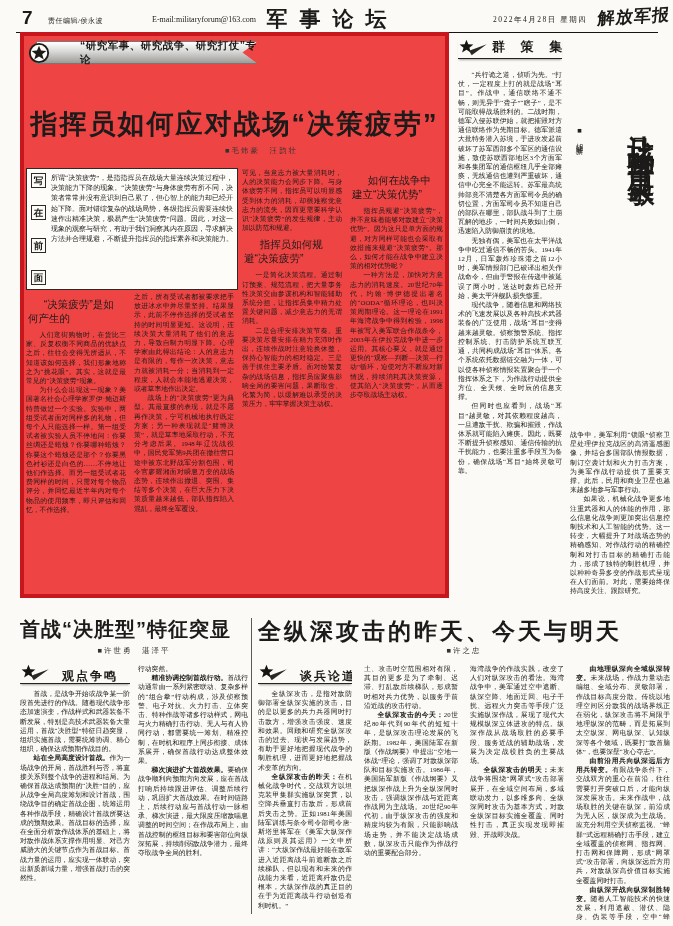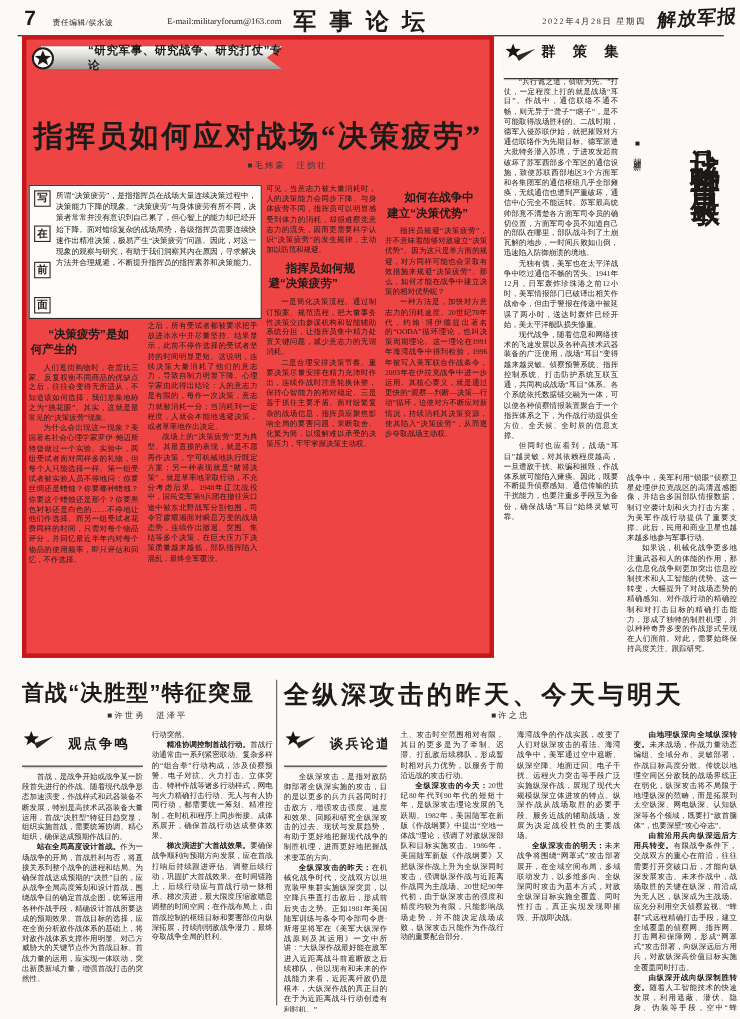--- a/index.html
+++ b/index.html
@@ -20,40 +20,40 @@
   
   .redbox{left:20px;top:32px;width:421px;height:558px;border:4px solid #c8161d;background:#ef4444;}
   .ribbon{left:2px;top:5px;width:232px;height:23px;display:flex;align-items:center;}
   .ribbon-bg{position:absolute;left:10px;top:0;right:0;bottom:0;
     background:linear-gradient(180deg,#ffffff 0%,#d9d9d7 45%,#9d9c98 100%);
     clip-path:polygon(0 0,100% 0,93% 50%,100% 100%,0 100%);
     border:1px solid #777;}
   .ribbon-label{position:relative;font-family:"Liberation Sans",sans-serif;font-weight:bold;font-size:10.5px;margin-left:30px;letter-spacing:.5px;}
   .emblem{position:relative;width:22px;height:22px;margin-left:2px;flex:0 0 auto;}
   .kicker{left:0;top:54px;width:100%;text-align:center;font-family:"Liberation Sans",sans-serif;font-weight:bold;font-size:11px;letter-spacing:1px;}
-  .headline{left:0;top:70px;width:100%;text-align:center;font-family:Liberation Serif, serif;font-weight:bold;font-size:27px;letter-spacing:2px;}
+  .headline{left:0;top:70px;width:100%;text-align:center;font-family:Liberation Sans, sans-serif;font-weight:bold;font-size:27px;letter-spacing:2px;}
   .m-byline{left:0;top:110px;width:100%;text-align:center;font-size:7.5px;color:#333;letter-spacing:2px;padding-left:27px;}
   
   .foreword{left:2px;top:132px;width:202px;height:112px;border:1.5px solid #2b2a26;display:flex;padding:4px;background:#fdfcf8;}
   .fw-rail{width:15px;display:flex;flex-direction:column;justify-content:space-between;margin-right:5px;}
   .fw-ch{width:13px;height:13px;border:1px solid #2b2a26;font-family:"Liberation Sans",sans-serif;font-weight:bold;font-size:9.5px;line-height:13px;text-align:center;}
   .fw-text{flex:1;font-size:7px;line-height:10.2px;text-align:justify;font-weight:normal;color:#222;overflow:hidden;}
   
   .col{overflow:hidden;font-size:6.8px;line-height:9.2px;text-align:justify;}
   .col p{margin:0;text-indent:2em;}
   .col p.cont{text-indent:0;}
-  .col h3{margin:5px 2px 5px 2px;font-family:"Liberation Sans",sans-serif;font-size:10.5px;line-height:14px;text-align:left;text-indent:1.5em;font-weight:bold;}
+  .col h3{margin:5px 2px 5px 2px;font-family:"Liberation Sans",sans-serif;font-size:10.5px;line-height:14px;text-align:left;text-indent:1.5em;font-weight:normal;}
   .lead{font-family:"Liberation Sans",sans-serif;font-weight:bold;}
   .mcol1{left:2px;top:256px;width:100px;height:296px;}
   .mcol2{left:110px;top:256px;width:100px;height:296px;}
   .mcol3{left:218px;top:132px;width:100px;height:420px;}
   .mcol4{left:326px;top:132px;width:93px;height:420px;}
   
   .rstrip{left:458px;top:38px;width:212px;height:566px;}
-  .sec-badge{display:flex;align-items:flex-end;gap:4px;border-bottom:1.5px solid #23221e;padding-bottom:15px;box-shadow:0 2px 2px -1px rgba(0,0,0,.35);}
+  .sec-badge{display:flex;align-items:flex-end;gap:4px;border-bottom:1.5px solid #23221e;padding-bottom:2px;box-shadow:0 2px 2px -1px rgba(0,0,0,.35);}
   .sec-badge .lbl{font-family:"Liberation Sans",sans-serif;font-weight:bold;font-size:13px;letter-spacing:6px;white-space:nowrap;}
   .star-ico{width:30px;height:17px;flex:0 0 auto;}
   .rbadge{left:0;top:0;width:104px;}
   .rcol{left:0;top:32px;width:104px;height:534px;}
   .vtitle{right:12px;top:76px;writing-mode:vertical-rl;font-family:"Liberation Sans",sans-serif;font-weight:bold;font-size:27px;letter-spacing:5px;line-height:34px;}
   .vbyline{left:116px;top:88px;writing-mode:vertical-rl;font-size:7.5px;letter-spacing:2px;color:#222;}
   .rbottom{left:112px;top:392px;width:100px;height:174px;}
   
   .divider-v{left:251px;top:618px;height:296px;border-left:1px solid #5b5a55;width:0;}
   .bl{left:20px;top:614px;width:228px;height:306px;}

